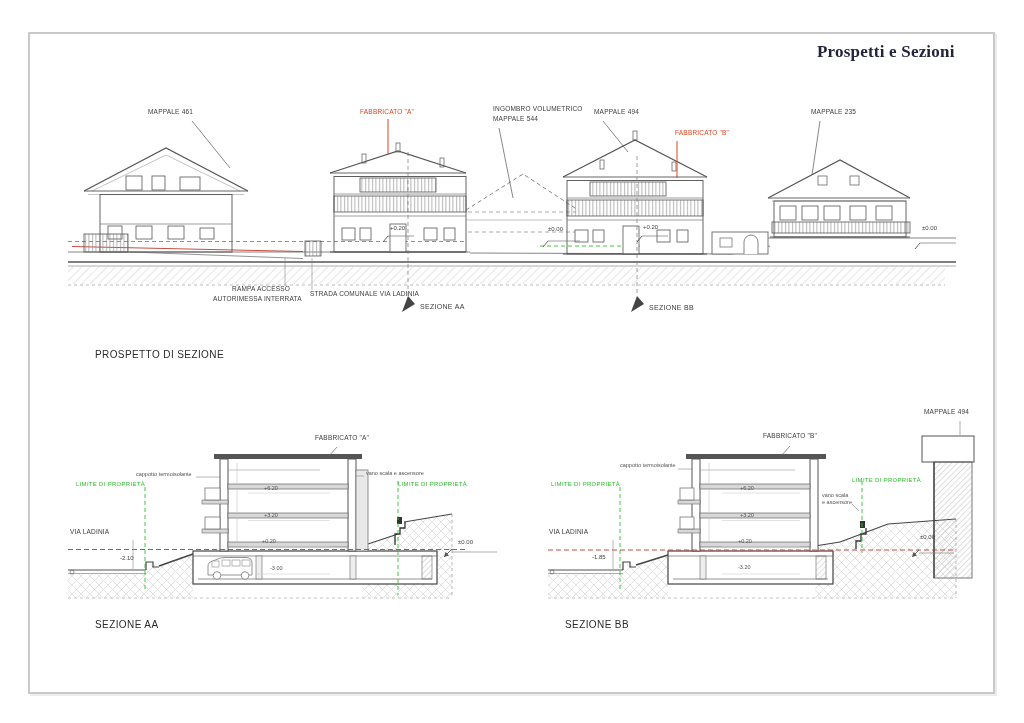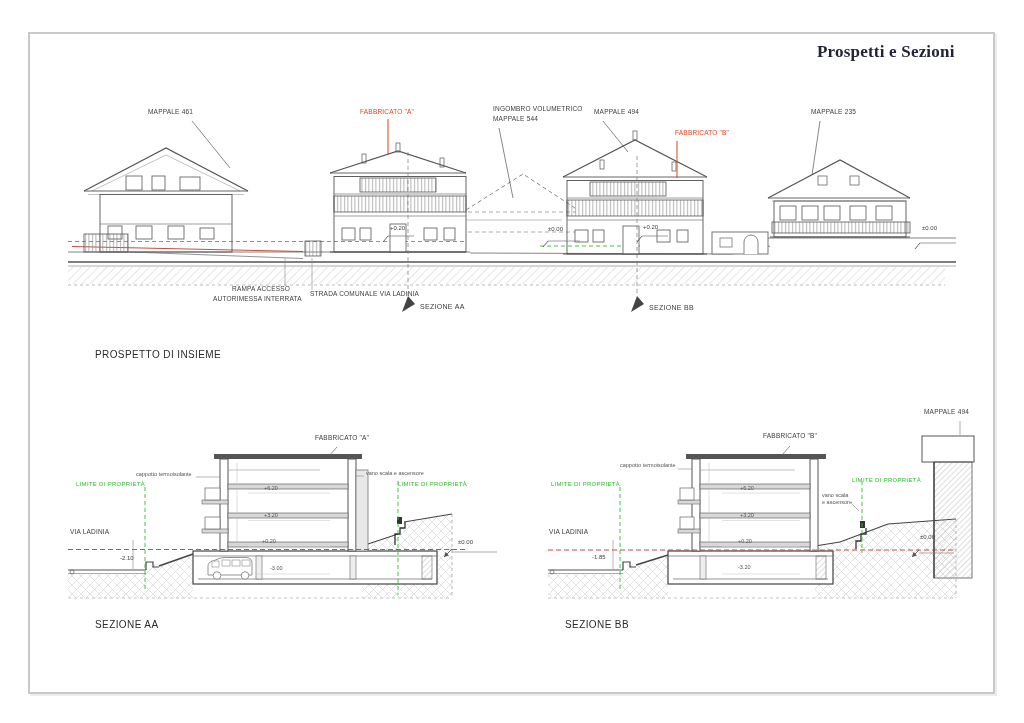--- a/index.html
+++ b/index.html
@@ -307,21 +307,21 @@
   <div class="l f65" style="left:811px;top:108px">MAPPALE 235</div>
   <div class="l f6" style="left:390px;top:225px">+0.20</div>
   <div class="l f6" style="left:548px;top:226px">±0.00</div>
   <div class="l f6" style="left:643px;top:224px">+0.20</div>
   <div class="l f6" style="left:922px;top:225px">±0.00</div>
   <div class="l f65" style="left:232px;top:285px">RAMPA ACCESSO</div>
   <div class="l f65" style="left:213px;top:295px">AUTORIMESSA INTERRATA</div>
   <div class="l f65" style="left:310px;top:290px">STRADA COMUNALE VIA LADINIA</div>
   <div class="l f7" style="left:420px;top:303px">SEZIONE AA</div>
   <div class="l f7" style="left:649px;top:304px">SEZIONE BB</div>
-  <div class="l cap" style="left:95px;top:349px">PROSPETTO DI INSIEME</div>
+  <div class="l cap" style="left:95px;top:349px">PROSPETTO DI SEZIONE</div>
 
   <div class="l f55" style="left:136px;top:471px">cappotto termoisolante</div>
   <div class="l f6 green" style="left:76px;top:481px">LIMITE DI PROPRIETÀ</div>
   <div class="l f6 green" style="left:398px;top:481px">LIMITE DI PROPRIETÀ</div>
   <div class="l f65" style="left:315px;top:434px">FABBRICATO "A"</div>
   <div class="l f55" style="left:366px;top:470px">vano scala e ascensore</div>
   <div class="l f65" style="left:70px;top:528px">VIA LADINIA</div>
   <div class="l f6" style="left:120px;top:555px">-2.10</div>
   <div class="l f6" style="left:458px;top:539px">±0.00</div>
   <div class="l f55" style="left:264px;top:485px">+6.20</div>

